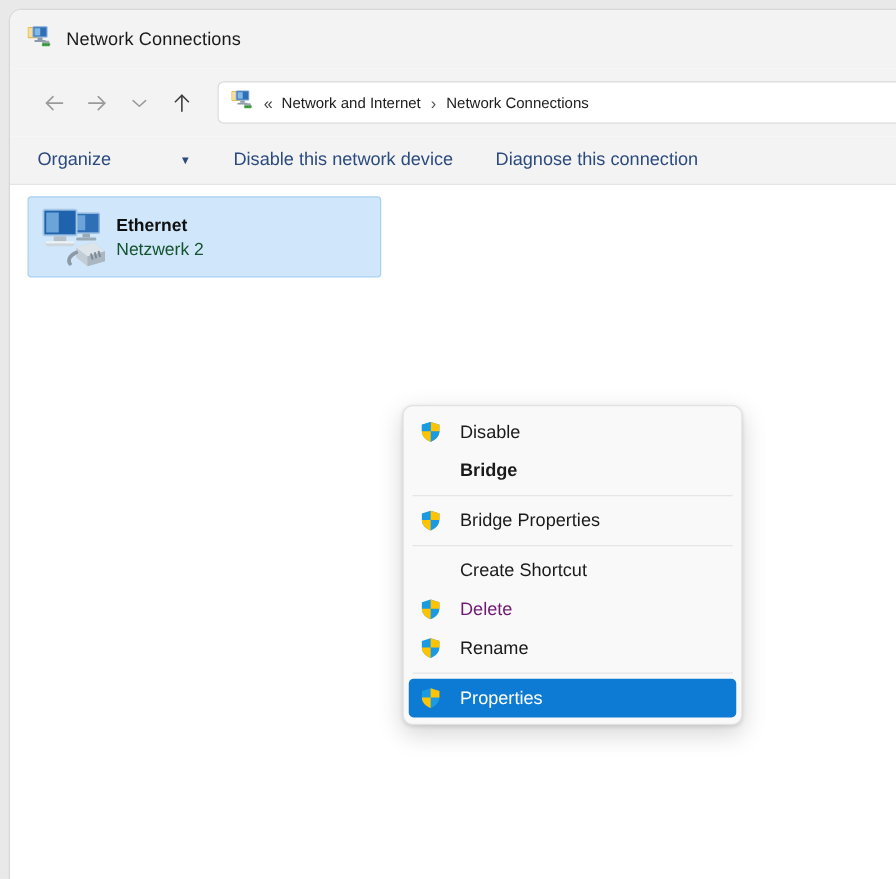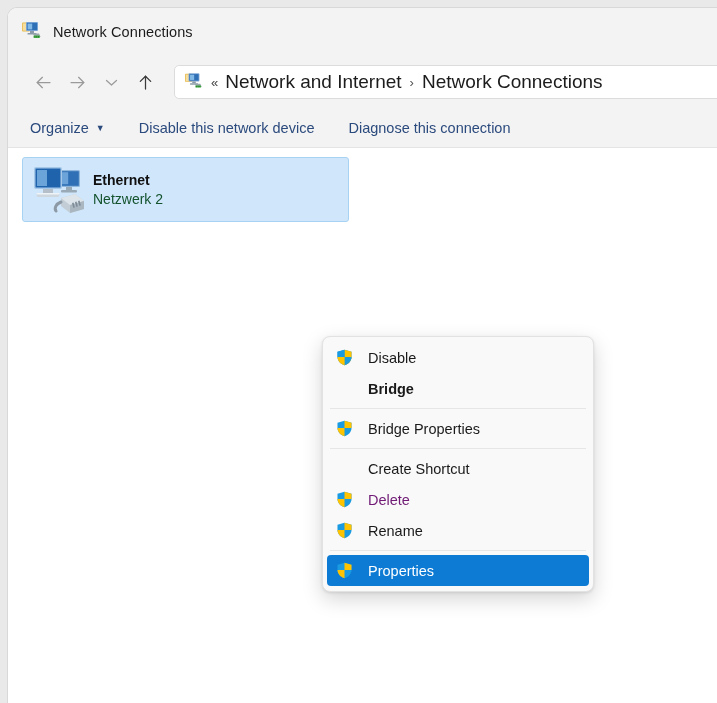--- a/index.html
+++ b/index.html
@@ -86,21 +86,21 @@
     padding: 0 6px 0 10px;
     box-sizing: border-box;
     min-width: 0;
   }
   .crumb-chevrons {
     color: #444;
     font-size: 13px;
     margin: 0 7px 0 8px;
   }
   .crumb {
-    font-size: 19px;
+    font-size: 12px;
     color: #1c1c1c;
     white-space: nowrap;
   }
   .crumb-sep {
     color: #555;
     font-size: 13px;
     margin: 0 8px;
   }
 
   
@@ -114,39 +114,40 @@
     box-sizing: border-box;
     white-space: nowrap;
     overflow: hidden;
   }
   .cmd-item {
     font-size: 14.5px;
     color: #2b4a7d;
     margin-right: 34px;
     display: inline-flex;
     align-items: center;
+    gap: 48px;
   }
   .cmd-caret {
     margin-left: 7px;
     font-size: 9px;
     line-height: 1;
     color: #2b4a7d;
   }
 
   
   #content {
     position: relative;
     height: 560px;
     background: #ffffff;
     padding: 9px 0 0 14px;
   }
 
   
   .conn-tile {
-    width: 327px;
+    width: 283px;
     height: 65px;
     background: #cfe6fb;
     border: 1px solid #a8d2f2;
     border-radius: 3px;
     display: flex;
     align-items: center;
     box-sizing: border-box;
     padding-left: 7px;
   }
   .conn-icon { width: 56px; height: 52px; flex: 0 0 auto; }
@@ -163,21 +164,21 @@
   .conn-sub {
     font-size: 14px;
     color: #14532d;
     white-space: nowrap;
   }
 
   
   #ctxmenu {
     position: absolute;
     left: 314px;
-    top: 188px;
+    top: 176px;
     width: 272px;
     background: #f9f9f9;
     border: 1px solid #e2e2e2;
     border-radius: 8px;
     box-shadow: 0 7px 20px rgba(0,0,0,.17), 0 1px 3px rgba(0,0,0,.10);
     padding: 5px 4px;
     box-sizing: border-box;
   }
   .menu-row {
     height: 31px;

